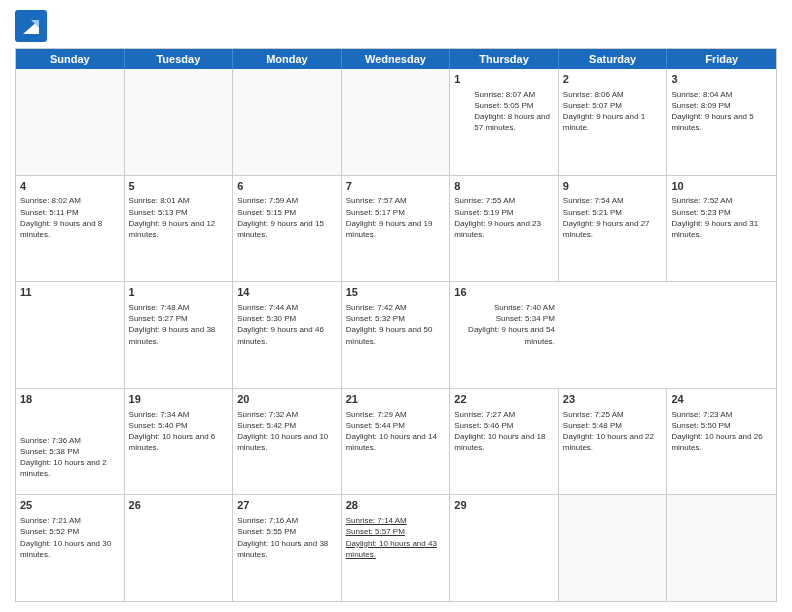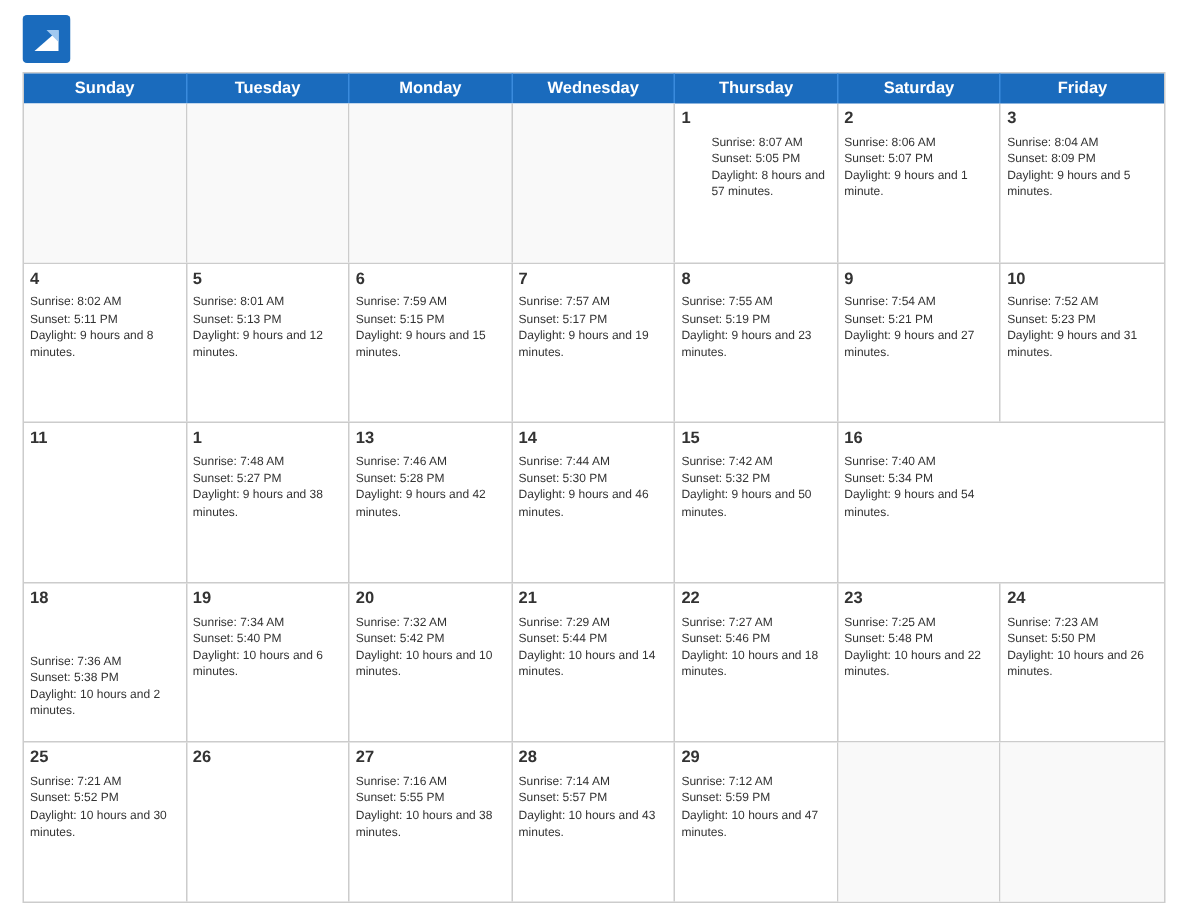--- a/index.html
+++ b/index.html
@@ -203,40 +203,34 @@
           <div class="calendar-cell">
             <div class="cell-day">11</div>
           </div>
           <div class="calendar-cell">
             <div class="cell-day">1</div>
             <div class="cell-info" style="white-space: pre-line;">Sunrise: 7:48 AM
 Sunset: 5:27 PM
 Daylight: 9 hours and 38 minutes.</div>
           </div>
           <div class="calendar-cell">
-            <div class="cell-day">13</div>
-            <div class="cell-info" style="white-space: pre-line;">Sunrise: 7:46 AM
-Sunset: 5:28 PM
-Daylight: 9 hours and 42 minutes.</div>
-          </div>
-          <div class="calendar-cell">
             <div class="cell-day">14</div>
             <div class="cell-info" style="white-space: pre-line;">Sunrise: 7:44 AM
 Sunset: 5:30 PM
 Daylight: 9 hours and 46 minutes.</div>
           </div>
           <div class="calendar-cell">
             <div class="cell-day">15</div>
             <div class="cell-info" style="white-space: pre-line;">Sunrise: 7:42 AM
 Sunset: 5:32 PM
 Daylight: 9 hours and 50 minutes.</div>
           </div>
           <div class="calendar-cell">
             <div class="cell-day">16</div>
-            <div class="cell-info" style="white-space: pre-line;">Sunrise: 7:40 AM
+            <div class="cell-info" style="white-space: pre-line; text-align: right;">Sunrise: 7:40 AM
 Sunset: 5:34 PM
 Daylight: 9 hours and 54 minutes.</div>
           </div>
         </div>
         <div class="calendar-week">
           <div class="calendar-cell">
             <div class="cell-day">18</div>
             <div class="cell-info" style="white-space: pre-line; margin-top: 28px;">Sunrise: 7:36 AM
 Sunset: 5:38 PM
 Daylight: 10 hours and 2 minutes.</div>
@@ -289,28 +283,25 @@
             <div class="cell-day">26</div>
           </div>
           <div class="calendar-cell">
             <div class="cell-day">27</div>
             <div class="cell-info" style="white-space: pre-line;">Sunrise: 7:16 AM
 Sunset: 5:55 PM
 Daylight: 10 hours and 38 minutes.</div>
           </div>
           <div class="calendar-cell">
             <div class="cell-day">28</div>
-            <div class="cell-info" style="white-space: pre-line;">Sunrise: 7:14 AM
+            <div class="cell-info" style="white-space: pre-line; text-decoration: underline;">Sunrise: 7:14 AM
 Sunset: 5:57 PM
 Daylight: 10 hours and 43 minutes.</div>
           </div>
           <div class="calendar-cell">
             <div class="cell-day">29</div>
-            <div class="cell-info" style="white-space: pre-line;">Sunrise: 7:12 AM
-Sunset: 5:59 PM
-Daylight: 10 hours and 47 minutes.</div>
           </div>
           <div class="calendar-cell empty"></div>
           <div class="calendar-cell empty"></div>
         </div>
       </div>
   </div>
 </div>
 
 </body></html>

